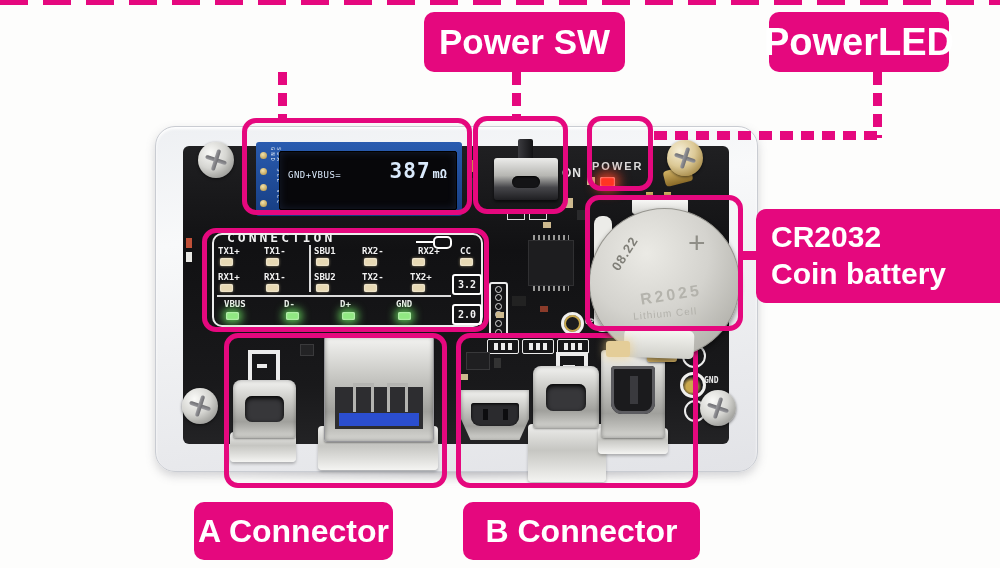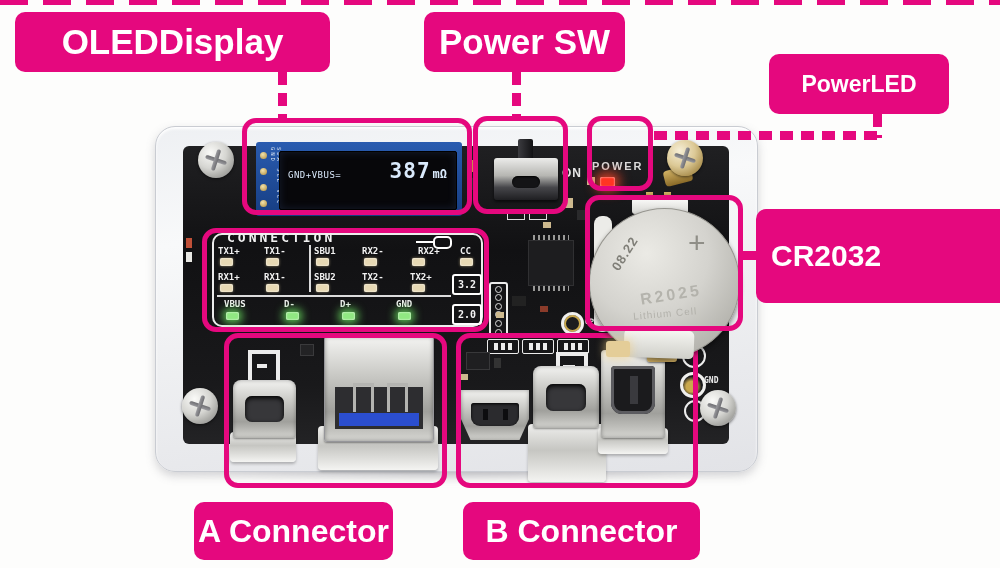--- a/index.html
+++ b/index.html
@@ -327,26 +327,26 @@
   </div>
   <div class="abs fuse"></div>
 
   <div class="abs circ" style="left:682px;top:344px;width:20px;height:20px;"></div>
   <div class="abs circ-gnd"></div>
   <div class="abs gnd-label">GND</div>
   <div class="abs circ" style="left:684px;top:400px;width:18px;height:18px;"></div>
 
   <div class="abs dash-top"></div>
 
-  <div class="abs callout" style="left:15px;top:12px;width:315px;height:60px;font-size:35px;">OLEDDisplay</div>
   <div class="abs callout" style="left:424px;top:12px;width:201px;height:60px;font-size:35px;">Power SW</div>
-  <div class="abs callout" style="left:769px;top:12px;width:180px;height:60px;font-size:23px;margin-top:42px;">PowerLED</div>
+  <div class="abs callout" style="left:769px;top:12px;width:180px;height:60px;font-size:38px;">PowerLED</div>
 
   <div class="abs callout two" style="left:756px;top:209px;width:243px;height:94px;font-size:30px;">
     <span>CR2032</span>
+    <span>Coin battery</span>
   </div>
 
   <div class="abs callout" style="left:194px;top:502px;width:199px;height:58px;font-size:32px;">A Connector</div>
   <div class="abs callout" style="left:463px;top:502px;width:237px;height:58px;font-size:32px;">B Connector</div>
 
   <div class="abs vdash" style="left:278px;top:72px;height:48px;"></div>
   <div class="abs vdash" style="left:512px;top:72px;height:45px;"></div>
   <div class="abs vdash" style="left:873px;top:72px;height:66px;"></div>
   <div class="abs hdash" style="left:654px;top:131px;width:228px;"></div>
   <div class="abs soliddash" style="left:742px;top:251px;width:15px;height:9px;"></div>

